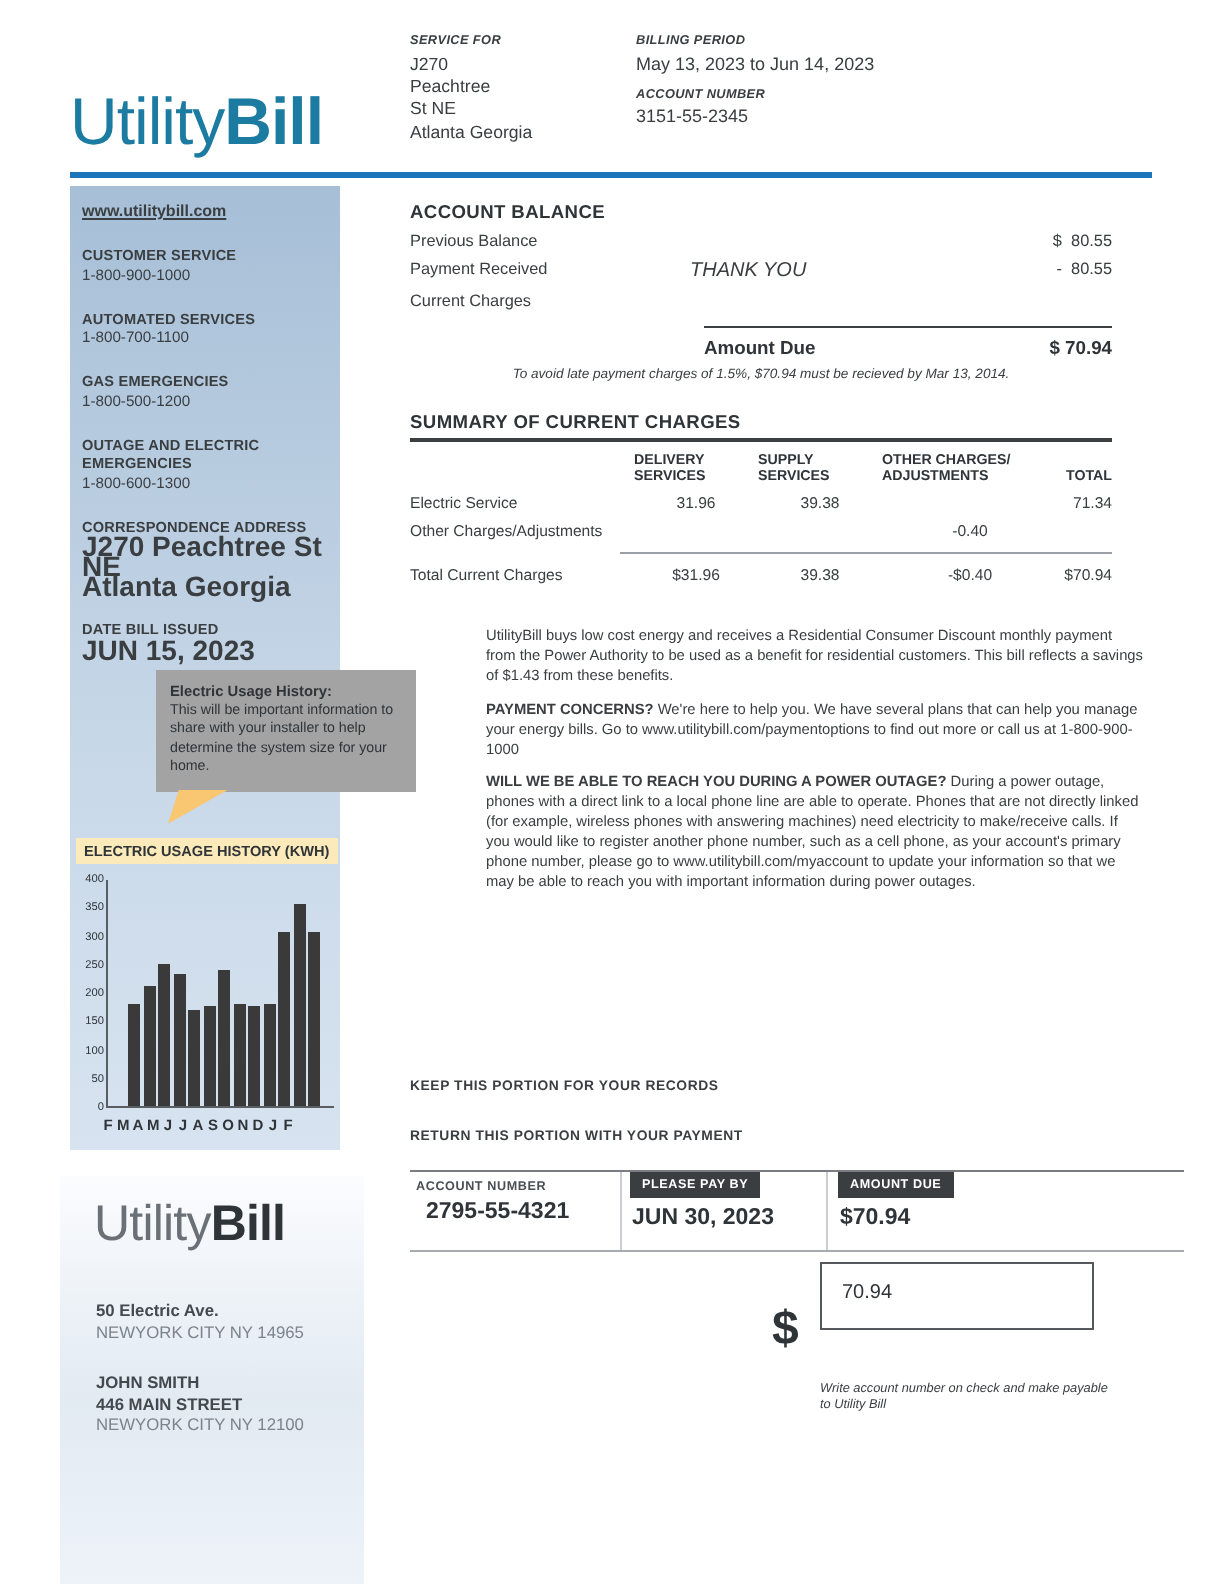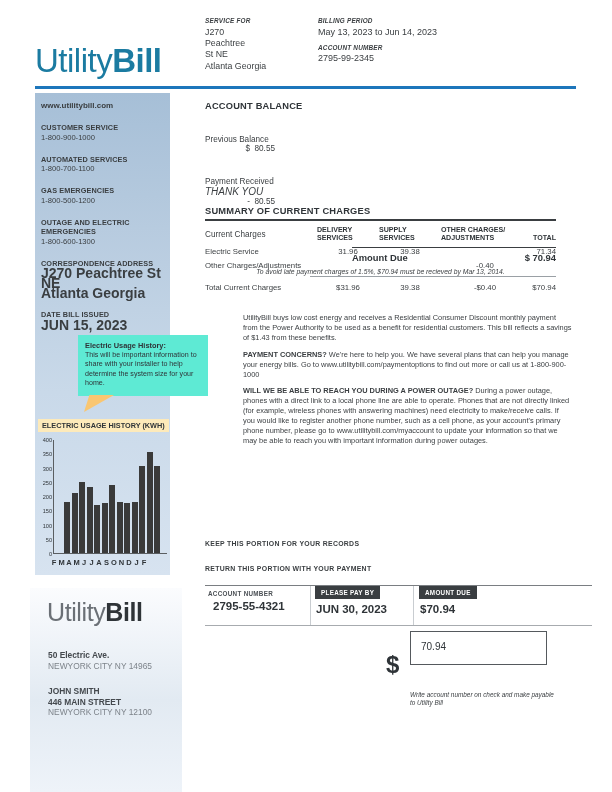--- a/index.html
+++ b/index.html
@@ -17,28 +17,28 @@
   .billing-block { position:absolute; left:318px; top:17px; }
   .billing-value { margin-top:3px; font-size:9px; }
   .acct-label { margin-top:7px; }
   .acct-value { margin-top:2px; font-size:9px; }
   .blue-rule { position:absolute; left:35px; top:86px; width:541px; height:2.5px; background:#1d76bb; }
 
   
   .sidebar { position:absolute; left:35px; top:93px; width:135px; height:482px;
              background:linear-gradient(180deg,#a6bfd7 0%,#b7cbdf 28%,#c9d9e9 62%,#d7e3f0 100%);
              padding:8px 6px 0 6px; }
-  .side-website { font-size:8px; font-weight:700; margin-bottom:13px; }
+  .side-website { font-size:8px; font-weight:700; margin-bottom:13px;text-decoration:underline; }
   .side-block { margin-bottom:12px; }
   .side-label { font-size:7.3px; font-weight:700; line-height:9.5px; letter-spacing:0.1px; }
   .side-phone { font-size:7.6px; font-weight:400; line-height:10px; }
   .side-addr  { font-size:14px; font-weight:700; line-height:10px; }
 
   
-  .callout { position:absolute; left:78px; top:335px; width:130px; background:#5eead4; padding:6px 6px 7px 7px; z-index:3; }
+  .callout { position:absolute; left:78px; top:335px; width:130px; background:#a3a3a3; padding:6px 6px 7px 7px; z-index:3; }
   .callout-title { font-size:7.4px; font-weight:700; line-height:9.5px; color:#2f3438; }
   .callout-body { font-size:7.1px; line-height:9.6px; color:#2f3438; }
   .callout-tail { position:absolute; left:6px; bottom:-16px; width:30px; height:17px;
                   background:#f9c671; clip-path:polygon(18% 0, 100% 0, 0 100%); }
 
   
   .chart-title { position:absolute; left:38px; top:419px; background:#fdeaba; padding:2px 4px;
                  font-size:7.3px; font-weight:700; color:#2f3438; z-index:2; }
   .chart { position:absolute; left:40px; top:440px; z-index:2; }
   .chart-inner { display:flex; align-items:flex-end; }
@@ -46,21 +46,21 @@
   .ytick { position:absolute; right:1px; font-size:5.6px; color:#2f3438; transform:translateY(50%); }
   .plot { position:relative; width:114px; height:114px; border-left:1px solid #5a5e61; border-bottom:1px solid #5a5e61; }
   .bars { position:absolute; left:10px; bottom:0; display:flex; align-items:flex-end; gap:1.5px; }
   .bar { width:6px; }
   .xlabels { position:absolute; left:51px; top:558px; display:flex; gap:1.5px; z-index:2; }
   .xlab { width:6px; text-align:center; font-size:7.5px; font-weight:700; color:#2f3438; }
 
   
   .balance { position:absolute; left:205px; top:101px; width:351px; }
   .sec-title { font-size:9.3px; font-weight:700; letter-spacing:0.2px; color:#2f3438; }
-  .bal-row { display:flex; margin-top:24px; font-size:8.2px;flex-direction:column; }
+  .bal-row { display:flex; margin-top:5px; font-size:8.2px; }
   .bal-label { width:140px; }
   .bal-note { flex:1; font-style:italic; font-size:10px; }
   .bal-amount { width:70px; text-align:right; white-space:pre; }
   .due-row { margin-left:147px; margin-top:8px; border-top:1.4px solid #3a3e41; padding-top:4px;
              display:flex; justify-content:space-between; font-size:9.4px; font-weight:700; color:#2f3438; }
   .late-note { margin-top:5px; text-align:center; font-style:italic; font-size:6.8px; color:#3a3e41; }
 
   
   .summary { position:absolute; left:205px; top:206px; width:351px; }
   .summary-rule { margin-top:3px; height:1.6px; background:#3a3e41; }
@@ -130,21 +130,21 @@
       <div>Peachtree</div>
       <div>St NE</div>
       <div>Atlanta Georgia</div>
     </div>
   </div>
 
   <div class="billing-block">
     <div class="hdr-label">BILLING PERIOD</div>
     <div class="billing-value">May 13, 2023 to  Jun 14, 2023</div>
     <div class="hdr-label acct-label">ACCOUNT NUMBER</div>
-    <div class="acct-value">2795-99-2345</div>
+    <div class="acct-value">3151-55-2345</div>
   </div>
 
   <div class="blue-rule"></div>
 
   <div class="sidebar">
     <div class="side-website">www.utilitybill.com</div>
 
     <div class="side-block">
       <div class="side-label">CUSTOMER SERVICE</div>
       <div class="side-phone">1-800-900-1000</div>

